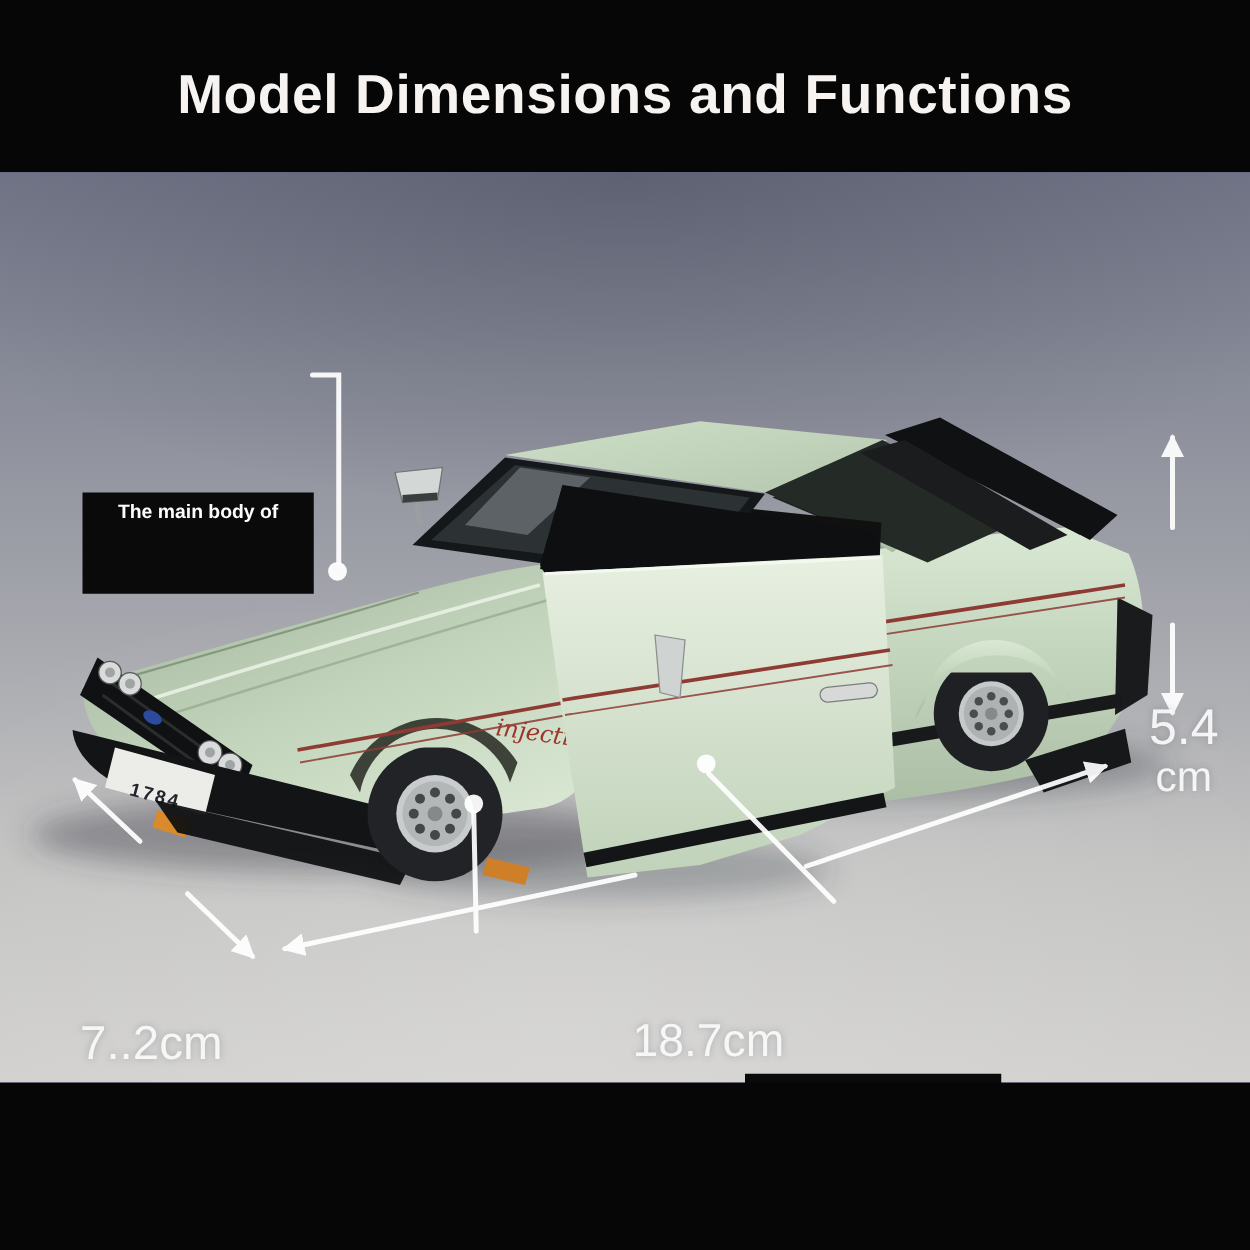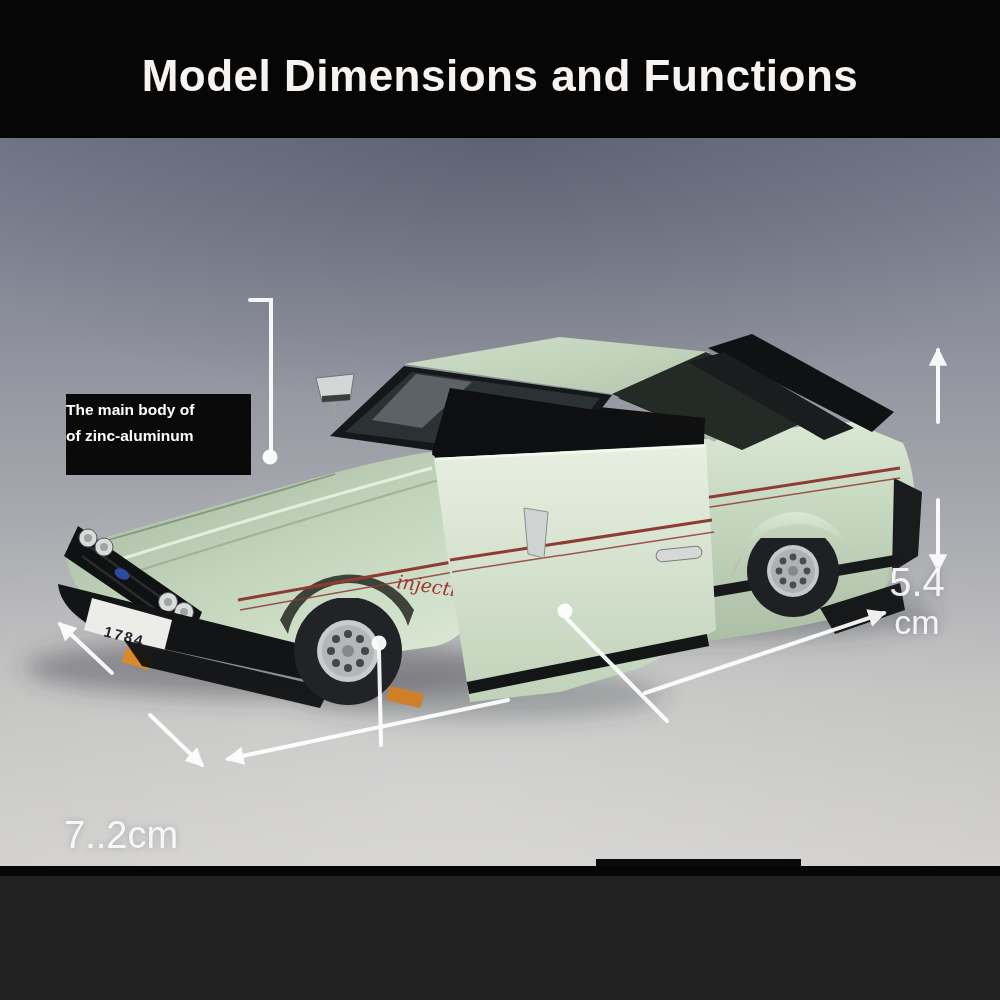--- a/index.html
+++ b/index.html
@@ -1,17 +1,17 @@
 <!DOCTYPE html>
 <html><head>
 <meta charset="utf-8">
 <style>
   html,body{margin:0;padding:0;background:#222;}
   .stage{
-    position:relative;width:1000px;height:876px;overflow:hidden;
+    position:relative;width:1000px;height:1000px;overflow:hidden;
     font-family:"Liberation Sans",sans-serif;
     background:#c4b5fd;
   }
   
   .band{position:absolute;left:0;width:1000px;background:#060606;}
   .band.top{top:0;height:138px;display:flex;align-items:center;justify-content:center;}
   .band.bottom{top:866px;height:134px;}
   .title{
     color:#f7f3f1;font-size:44px;font-weight:800;letter-spacing:.5px;
     margin:0;padding-top:14px;text-align:center;
@@ -22,32 +22,32 @@
     background:
       radial-gradient(95% 55% at 50% 0%, rgba(35,38,52,.28), rgba(35,38,52,0) 68%),
       radial-gradient(120% 80% at 45% 92%, rgba(255,255,255,.18), rgba(255,255,255,0) 60%),
       linear-gradient(#71758a 0%, #83859400 0%),
       linear-gradient(180deg,#74788a 0%, #8c8f9b 26%, #a8a9af 52%, #c2c2c1 76%, #d0cfcd 100%);
   }
   svg{position:absolute;left:0;top:0;}
   
   .callout{
     position:absolute;background:#0a0a0a;color:#fdfdfd;
-    font-weight:700;box-sizing:border-box;
+    font-weight:700;text-align:center;box-sizing:border-box;
   }
   .callout div{white-space:nowrap;}
   #callout-body{left:66px;top:256px;width:185px;height:81px;font-size:15.5px;line-height:26px;padding-top:3px;}
   #callout-tires{left:331px;top:746px;width:205px;height:91px;font-size:16.5px;line-height:28px;padding-top:4px;}
   #callout-doors{left:596px;top:721px;width:205px;height:79px;font-size:16.5px;line-height:31px;padding-top:8px;}
   
   .dim{
     position:absolute;color:rgba(250,250,250,.94);font-weight:400;
     text-shadow:0 0 6px rgba(90,92,100,.35);
   }
-  #dim-height{left:882px;top:424px;width:70px;text-align:center;line-height:1.0;}
+  #dim-height{left:912px;top:424px;width:70px;text-align:center;line-height:1.0;}
   #dim-height .v{font-size:40px;}
   #dim-height .u{font-size:34px;margin-top:3px;}
   #dim-length{left:506px;top:674px;font-size:37px;}
   #dim-width{left:64px;top:676px;font-size:38px;}
 </style>
 </head>
 <body>
 
 <div class="stage">
 
@@ -224,25 +224,25 @@
         <circle cx="270" cy="457" r="7.5"></circle>
         <circle cx="379" cy="643" r="7.5"></circle>
         <circle cx="565" cy="611" r="7.5"></circle>
       </g>
     </svg>
 
     <div class="dim" id="dim-height">
       <div class="v">5.4</div>
       <div class="u">cm</div>
     </div>
+    <div class="dim" id="dim-length">18.7cm</div>
     <div class="dim" id="dim-width">7..2cm</div>
 
     <div class="callout" id="callout-body">
       <div>The main body of</div>
-      <div>of zinc-aluminum</div>
     </div>
     <div class="callout" id="callout-tires">
       <div>Rubber tires,</div>
       <div>front wheel steering,</div>
       <div>and steering wheel</div>
     </div>
     <div class="callout" id="callout-doors">
       <div>Both the left and right</div>
       <div>doors can be opened.</div>
     </div>

